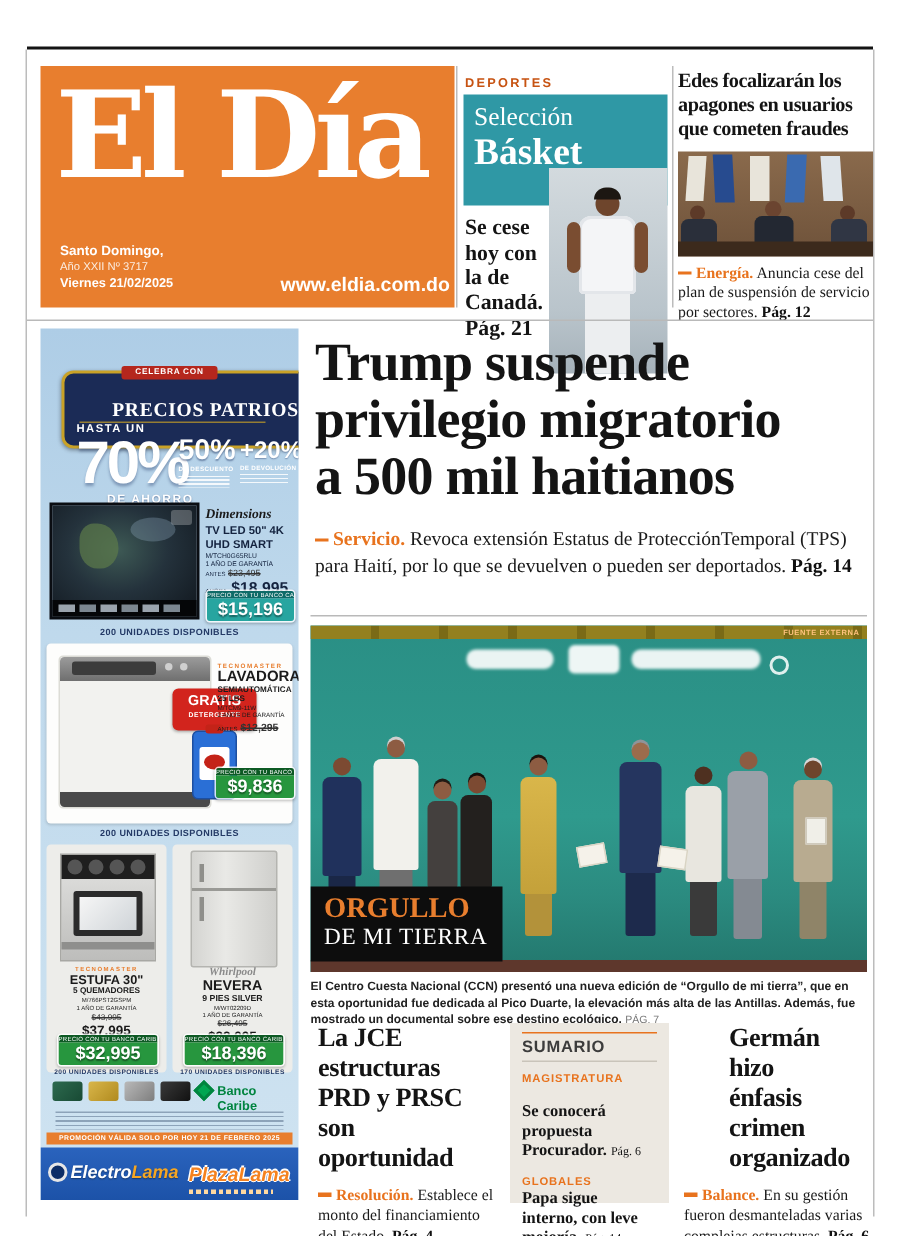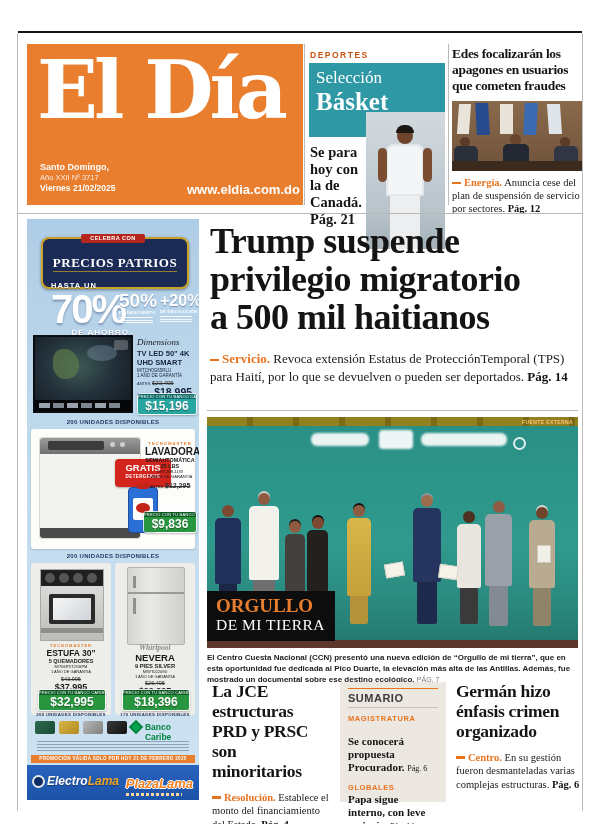--- a/index.html
+++ b/index.html
@@ -64,21 +64,21 @@
   <div class="vline" style="left:304px;top:44px;height:161px;"></div>
   <div class="vline" style="left:448px;top:44px;height:161px;"></div>
 
   <div class="abs" style="left:309px;top:44px;width:136px;height:161px;">
     <div style="position:absolute;left:1px;top:6px;font-size:8.5px;font-weight:bold;color:#C75312;letter-spacing:1.5px;">DEPORTES</div>
     <div class="abs" style="left:0;top:19px;width:136px;height:74px;background:#2F98A5;color:#fff;padding:6px 0 0 7px;box-sizing:border-box;">
       <div class="serif" style="font-size:17px;font-weight:normal;line-height:1.1;">Selección</div>
       <div class="serif" style="font-size:25px;font-weight:bold;line-height:1.1;">Básket</div>
     </div>
     <div class="serif" style="position:absolute;left:1px;top:100px;width:62px;font-size:14.5px;font-weight:bold;line-height:1.15;color:#141414;">
-      <span>Se para hoy con la de Canadá.</span><br>
+      <span>Se cese hoy con la de Canadá.</span><br>
       <span>Pág. 21</span>
     </div>
 
     <div class="abs" style="left:57px;top:68px;width:79px;height:137px;background:linear-gradient(180deg,#d3dade,#b9c4cb 70%,#a6b2ba);overflow:hidden;">
       <div class="abs" style="left:31px;top:16px;width:16px;height:16px;border-radius:50%;background:#6e452c;"></div>
       <div class="abs" style="left:30px;top:13px;width:18px;height:8px;border-radius:8px 8px 0 0;background:#1c1712;"></div>
       <div class="abs" style="left:20px;top:32px;width:38px;height:52px;border-radius:8px 8px 3px 3px;background:#f4f5f7;box-shadow:inset 0 0 0 2px #e3e6ea;"></div>
       <div class="abs" style="left:12px;top:36px;width:9px;height:34px;border-radius:5px;background:#7a4d31;"></div>
       <div class="abs" style="left:57px;top:36px;width:9px;height:34px;border-radius:5px;background:#7a4d31;"></div>
       <div class="abs" style="left:24px;top:84px;width:30px;height:53px;background:#eceef0;"></div>
@@ -110,21 +110,21 @@
       <span class="kick">Energía.</span>
       <span>Anuncia cese del plan de suspensión de servicio por sectores.</span>
       <span class="pageref">Pág. 12</span>
     </div>
   </div>
 
   <div class="hline" style="left:18px;top:213px;width:564px;"></div>
 
   <div class="abs ad" style="left:27px;top:219px;width:172px;height:581px;overflow:hidden;">
 
-    <div class="abs" style="left:14px;top:18px;width:144px;height:48px;background:#1B2B56;border:2px solid #C9A227;border-radius:8px;box-shadow:0 1px 3px rgba(0,0,0,0.4);">
+    <div class="abs" style="left:14px;top:28px;width:144px;height:48px;background:#1B2B56;border:2px solid #C9A227;border-radius:8px;box-shadow:0 1px 3px rgba(0,0,0,0.4);padding-left:44px;">
       <div class="abs" style="left:38px;top:-5px;width:64px;height:9px;background:#B5271D;color:#fff;font-size:5.5px;font-weight:bold;text-align:center;line-height:9px;border-radius:2px;letter-spacing:0.5px;">CELEBRA CON</div>
       <div class="serif" style="position:absolute;left:0;top:16px;width:100%;text-align:center;color:#fff;font-weight:bold;font-size:13px;letter-spacing:0.5px;">PRECIOS PATRIOS</div>
       <div class="abs" style="left:10px;top:32px;width:124px;height:1px;background:#C9A227;opacity:0.7;"></div>
     </div>
 
     <div class="abs" style="left:24px;top:62px;color:#fff;">
       <div style="font-size:7.5px;font-weight:bold;letter-spacing:1px;text-shadow:0 1px 1px rgba(20,40,90,0.5);">HASTA UN</div>
       <div style="font-size:40px;font-weight:800;letter-spacing:-2px;line-height:0.95;text-shadow:0 2px 2px rgba(20,40,90,0.35);">70%</div>
       <div style="font-size:8px;font-weight:bold;letter-spacing:1px;text-align:right;width:78px;text-shadow:0 1px 1px rgba(20,40,90,0.5);">DE AHORRO</div>
     </div>
@@ -146,21 +146,21 @@
       <div class="abs" style="left:0;bottom:0;width:100%;height:11px;background:#050608;display:flex;gap:3px;align-items:center;padding-left:4px;box-sizing:border-box;">
         <div style="width:11px;height:5px;background:#9aa3ad;"></div>
           <div style="width:11px;height:5px;background:#7c8791;"></div>
         <div style="width:11px;height:5px;background:#9aa3ad;"></div>
           <div style="width:11px;height:5px;background:#7c8791;"></div>
         <div style="width:11px;height:5px;background:#9aa3ad;"></div>
           <div style="width:11px;height:5px;background:#7c8791;"></div>
       </div>
     </div>
     <div class="abs" style="left:110px;top:118px;width:58px;color:#14233f;">
-      <div class="serif" style="font-style:italic;font-weight:normal;font-size:9px;color:#1a1a1a;">Dimensions</div>
+      <div class="serif" style="font-style:italic;font-weight:bold;font-size:9px;color:#1a1a1a;">Dimensions</div>
       <div style="font-size:7.5px;font-weight:800;margin-top:2px;">TV LED 50" 4K</div>
       <div style="font-size:7.5px;font-weight:800;">UHD SMART</div>
       <div style="font-size:4.5px;margin-top:1px;">M/TCH0G65RLU</div>
       <div style="font-size:4.5px;">1 AÑO DE GARANTÍA</div>
       <div style="font-size:6px;margin-top:2px;"><span style="font-size:4px;">ANTES</span>
         <span class="strike">$23,495</span></div>
       <div style="font-size:10.5px;font-weight:800;"><span style="font-size:4px;font-weight:normal;">AHORA</span>
         <span>$18,995</span></div>
     </div>
     <div class="pricebox tealp" style="left:110px;top:174px;width:58px;">
@@ -179,21 +179,21 @@
     </div>
     <div class="abs" style="left:88px;top:240px;width:56px;height:28px;background:#D2241D;border-radius:4px;color:#fff;text-align:center;box-shadow:0 1px 2px rgba(0,0,0,0.3);">
       <div style="font-size:9.5px;font-weight:800;line-height:12px;margin-top:3px;">GRATIS</div>
       <div style="font-size:4.5px;font-weight:bold;letter-spacing:0.4px;">DETERGENTE</div>
     </div>
     <div class="abs" style="left:101px;top:268px;width:28px;height:44px;background:#2a6fd6;border-radius:4px;border:1px solid #1d4fa0;">
       <div class="abs" style="left:8px;top:-5px;width:12px;height:6px;background:#c42318;border-radius:2px;"></div>
       <div class="abs" style="left:4px;top:10px;width:20px;height:22px;background:#fff;border-radius:2px;"></div>
       <div class="abs" style="left:7px;top:15px;width:14px;height:10px;background:#c42318;border-radius:50%;"></div>
     </div>
-    <div class="abs" style="left:118px;top:222px;width:50px;color:#1a1a1a;text-align:center;">
+    <div class="abs" style="left:118px;top:222px;width:50px;color:#1a1a1a;">
       <div style="font-size:4.2px;font-weight:bold;letter-spacing:1px;color:#E87E2E;">TECNOMASTER</div>
       <div style="font-size:10px;font-weight:800;">LAVADORA</div>
       <div style="font-size:5.4px;font-weight:bold;">SEMIAUTOMÁTICA</div>
       <div style="font-size:5.4px;font-weight:bold;">25 LBS</div>
       <div style="font-size:4.2px;">M/TCM9-11W</div>
       <div style="font-size:4.2px;">2 AÑOS DE GARANTÍA</div>
       <div style="font-size:7px;margin-top:3px;"><span style="font-size:4px;">ANTES</span>
         <span class="strike" style="font-weight:bold;">$12,295</span></div>
     </div>
     <div class="pricebox green" style="left:116px;top:292px;width:52px;">
@@ -363,21 +363,21 @@
 
   <div class="abs" style="left:207px;top:652px;width:371px;font-size:8px;font-weight:bold;line-height:1.4;color:#222;">
     <span>El Centro Cuesta Nacional (CCN) presentó una nueva edición de “Orgullo de mi tierra”, que en esta oportunidad fue dedicada al Pico Duarte, la elevación más alta de las Antillas. Además, fue mostrado un documental sobre ese destino ecológico.</span>
     <span style="color:#777;font-weight:normal;font-size:7px;">PÁG. 7</span>
   </div>
 
   <div class="abs" style="left:212px;top:682px;width:122px;">
     <div class="serif hl" style="font-size:17.5px;line-height:1.14;">
       <div>La JCE estructuras</div>
       <div>PRD y PRSC son</div>
-      <div>minoritarios</div>
+      <div>oportunidad</div>
     </div>
     <div class="serif" style="margin-top:9px;font-size:10.5px;line-height:1.3;color:#1a1a1a;">
       <span class="kick">Resolución.</span>
       <span>Establece el monto del financiamiento del Estado.</span>
       <span class="pageref">Pág. 4</span>
     </div>
   </div>
 
   <div class="abs sumario" style="left:340px;top:682px;width:106px;height:120px;padding:6px 8px;box-sizing:border-box;">
     <div style="border-top:1.5px solid #E8731E;padding-top:3px;">
@@ -391,25 +391,25 @@
       </div>
       <div class="sum-cat" style="margin-top:8px;">GLOBALES</div>
       <div class="serif" style="font-size:11px;font-weight:bold;line-height:1.2;color:#141414;margin-top:1px;">
         <span>Papa sigue interno, con leve mejoría.</span>
         <span style="font-weight:normal;font-size:8px;">Pág. 14</span>
       </div>
     </div>
   </div>
 
   <div class="abs" style="left:456px;top:682px;width:124px;">
-    <div class="serif hl" style="font-size:17.5px;line-height:1.14;">
+    <div class="serif hl" style="font-size:17.5px;line-height:1.14;margin-left:30px;">
       <div>Germán hizo</div>
       <div>énfasis crimen</div>
       <div>organizado</div>
     </div>
     <div class="serif" style="margin-top:9px;font-size:10.5px;line-height:1.3;color:#1a1a1a;">
-      <span class="kick">Centro.</span>
+      <span class="kick">Balance.</span>
       <span>En su gestión fueron desmanteladas varias complejas estructuras.</span>
       <span class="pageref">Pág. 6</span>
     </div>
   </div>
 
 </div>
 
 </body></html>

